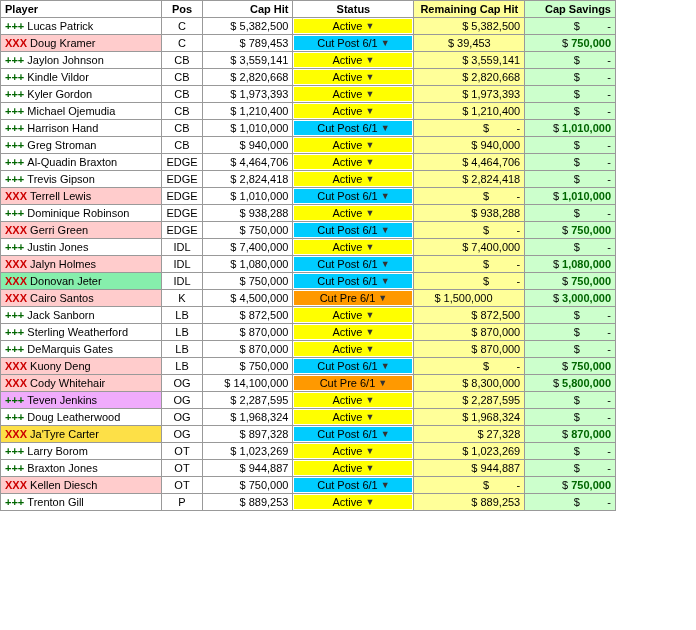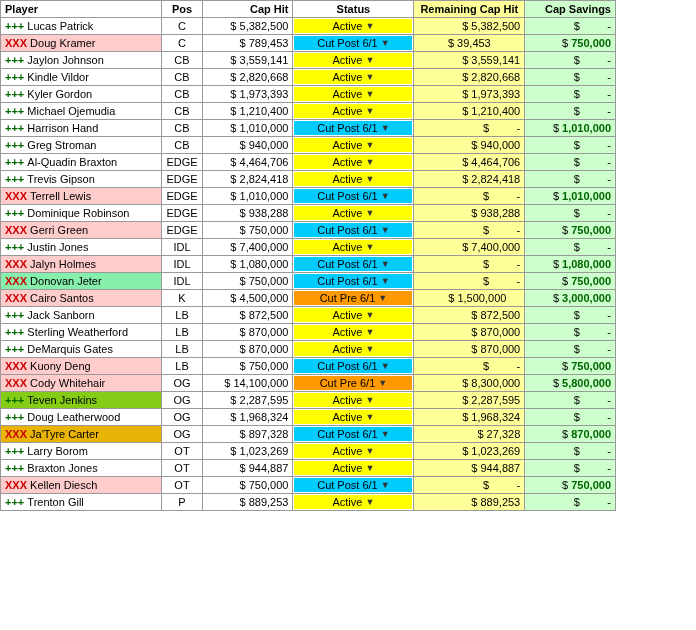--- a/index.html
+++ b/index.html
@@ -266,21 +266,21 @@
           <td class="col-cap-sav" style="text-align: right; background: rgb(204, 255, 204);"><span>$</span>&nbsp;<span style="color:#006600;font-weight:bold">750,000</span></td>
         </tr>
         <tr>
           <td class="col-player player-cell" style="background: rgb(255, 204, 204);"><span style="color: rgb(204, 0, 0); font-weight: bold;">XXX </span><span>Cairo Santos</span></td>
           <td class="col-pos" style="text-align: center;">K</td>
           <td class="col-cap-hit" style="text-align: right;"><span>$</span>&nbsp;4,500,000</td>
           <td class="col-status" style="padding: 1px;"><div class="status-cut-pre">
               <span>Cut Pre 6/1</span>
               <span class="dropdown-arrow">▼</span>
             </div></td>
-          <td class="col-rem-cap" style="text-align: center; background: rgb(255, 255, 153); padding-left: 20px;"><span>$</span>&nbsp;1,500,000</td>
+          <td class="col-rem-cap" style="text-align: left; background: rgb(255, 255, 153); padding-left: 20px;"><span>$</span>&nbsp;1,500,000</td>
           <td class="col-cap-sav" style="text-align: right; background: rgb(204, 255, 204);"><span>$</span>&nbsp;<span style="color:#006600;font-weight:bold">3,000,000</span></td>
         </tr>
         <tr>
           <td class="col-player player-cell" style="background: rgb(255, 255, 255);"><span style="color: rgb(0, 102, 0); font-weight: bold;">+++ </span><span>Jack Sanborn</span></td>
           <td class="col-pos" style="text-align: center;">LB</td>
           <td class="col-cap-hit" style="text-align: right;"><span>$</span>&nbsp;872,500</td>
           <td class="col-status" style="padding: 1px;"><div class="status-active">
               <span>Active</span>
               <span class="dropdown-arrow">▼</span>
             </div></td>
@@ -325,21 +325,21 @@
           <td class="col-pos" style="text-align: center;">OG</td>
           <td class="col-cap-hit" style="text-align: right;"><span>$</span>&nbsp;14,100,000</td>
           <td class="col-status" style="padding: 1px;"><div class="status-cut-pre">
               <span>Cut Pre 6/1</span>
               <span class="dropdown-arrow">▼</span>
             </div></td>
           <td class="col-rem-cap" style="text-align: right; background: rgb(255, 255, 153);"><span>$</span>&nbsp;8,300,000</td>
           <td class="col-cap-sav" style="text-align: right; background: rgb(204, 255, 204);"><span>$</span>&nbsp;<span style="color:#006600;font-weight:bold">5,800,000</span></td>
         </tr>
         <tr>
-          <td class="col-player player-cell" style="background: #84cc16; margin-left: 12px;"><span style="color: rgb(0, 102, 0); font-weight: bold;">+++ </span><span>Teven Jenkins</span></td>
+          <td class="col-player player-cell" style="background: #f0abfc; margin-left: 12px;"><span style="color: rgb(0, 102, 0); font-weight: bold;">+++ </span><span>Teven Jenkins</span></td>
           <td class="col-pos" style="text-align: center;">OG</td>
           <td class="col-cap-hit" style="text-align: right;"><span>$</span>&nbsp;2,287,595</td>
           <td class="col-status" style="padding: 1px;"><div class="status-active">
               <span>Active</span>
               <span class="dropdown-arrow">▼</span>
             </div></td>
           <td class="col-rem-cap" style="text-align: right; background: rgb(255, 255, 153);"><span>$</span>&nbsp;2,287,595</td>
           <td class="col-cap-sav" style="text-align: right; background: rgb(204, 255, 204);"><span>$</span>&nbsp;&nbsp;&nbsp;&nbsp;&nbsp;&nbsp;&nbsp;&nbsp;&nbsp;-</td>
         </tr>
         <tr>
@@ -347,21 +347,21 @@
           <td class="col-pos" style="text-align: center;">OG</td>
           <td class="col-cap-hit" style="text-align: right;"><span>$</span>&nbsp;1,968,324</td>
           <td class="col-status" style="padding: 1px;"><div class="status-active">
               <span>Active</span>
               <span class="dropdown-arrow">▼</span>
             </div></td>
           <td class="col-rem-cap" style="text-align: right; background: rgb(255, 255, 153);"><span>$</span>&nbsp;1,968,324</td>
           <td class="col-cap-sav" style="text-align: right; background: rgb(204, 255, 204);"><span>$</span>&nbsp;&nbsp;&nbsp;&nbsp;&nbsp;&nbsp;&nbsp;&nbsp;&nbsp;-</td>
         </tr>
         <tr>
-          <td class="col-player player-cell" style="background: #eab308;"><span style="color: rgb(204, 0, 0); font-weight: bold;">XXX </span><span>Ja'Tyre Carter</span></td>
+          <td class="col-player player-cell" style="background: #fde047;"><span style="color: rgb(204, 0, 0); font-weight: bold;">XXX </span><span>Ja'Tyre Carter</span></td>
           <td class="col-pos" style="text-align: center;">OG</td>
           <td class="col-cap-hit" style="text-align: right;"><span>$</span>&nbsp;897,328</td>
           <td class="col-status" style="padding: 1px;"><div class="status-cut-post">
               <span>Cut Post 6/1</span>
               <span class="dropdown-arrow">▼</span>
             </div></td>
           <td class="col-rem-cap" style="text-align: right; background: rgb(255, 255, 153);"><span>$</span>&nbsp;27,328</td>
           <td class="col-cap-sav" style="text-align: right; background: rgb(204, 255, 204);"><span>$</span>&nbsp;<span style="color:#006600;font-weight:bold">870,000</span></td>
         </tr>
         <tr>

